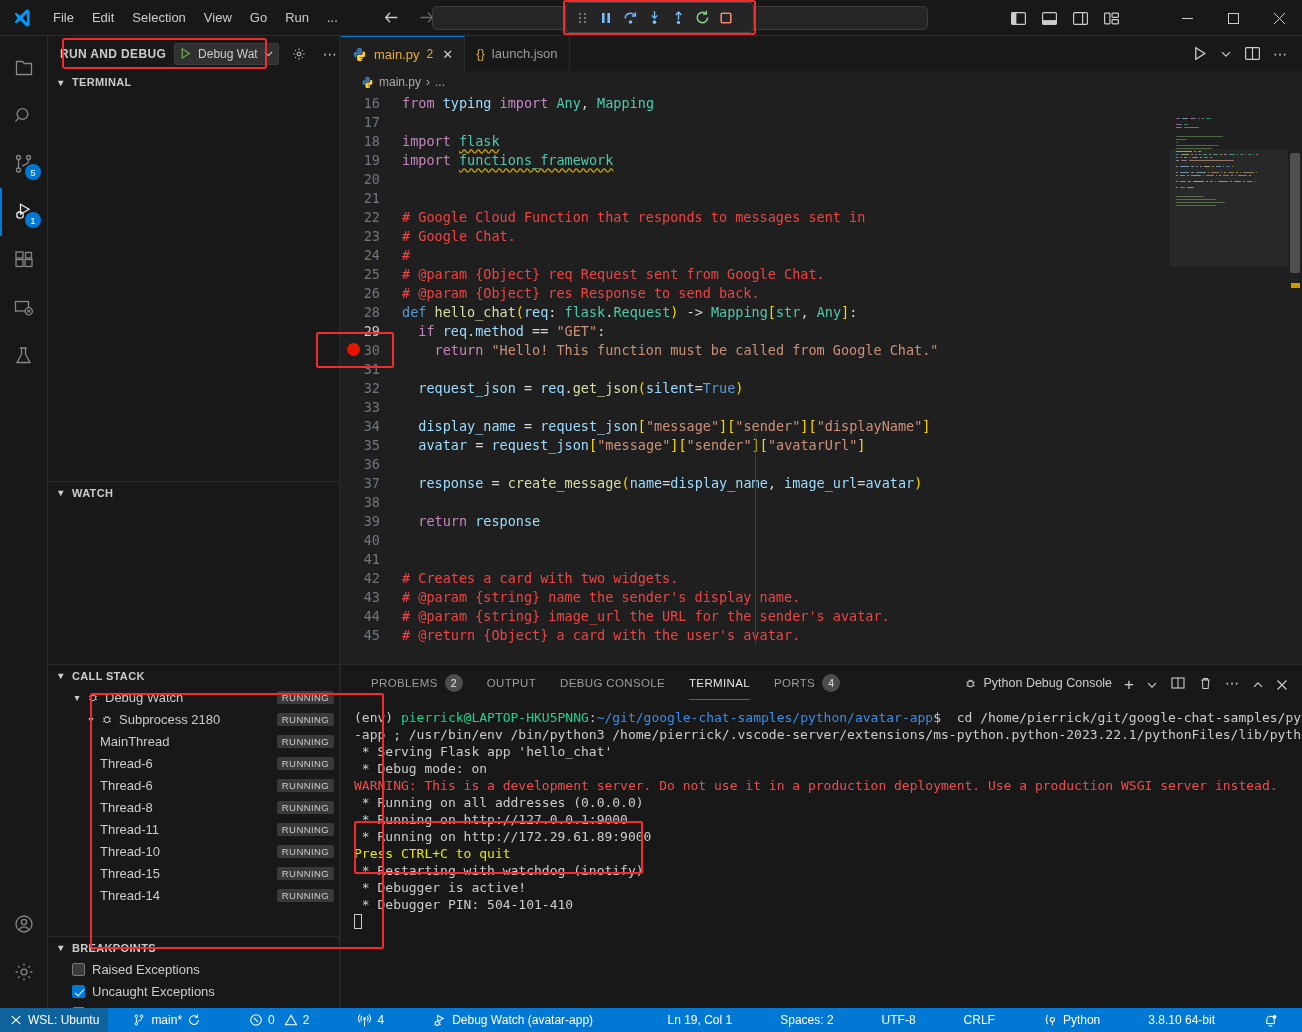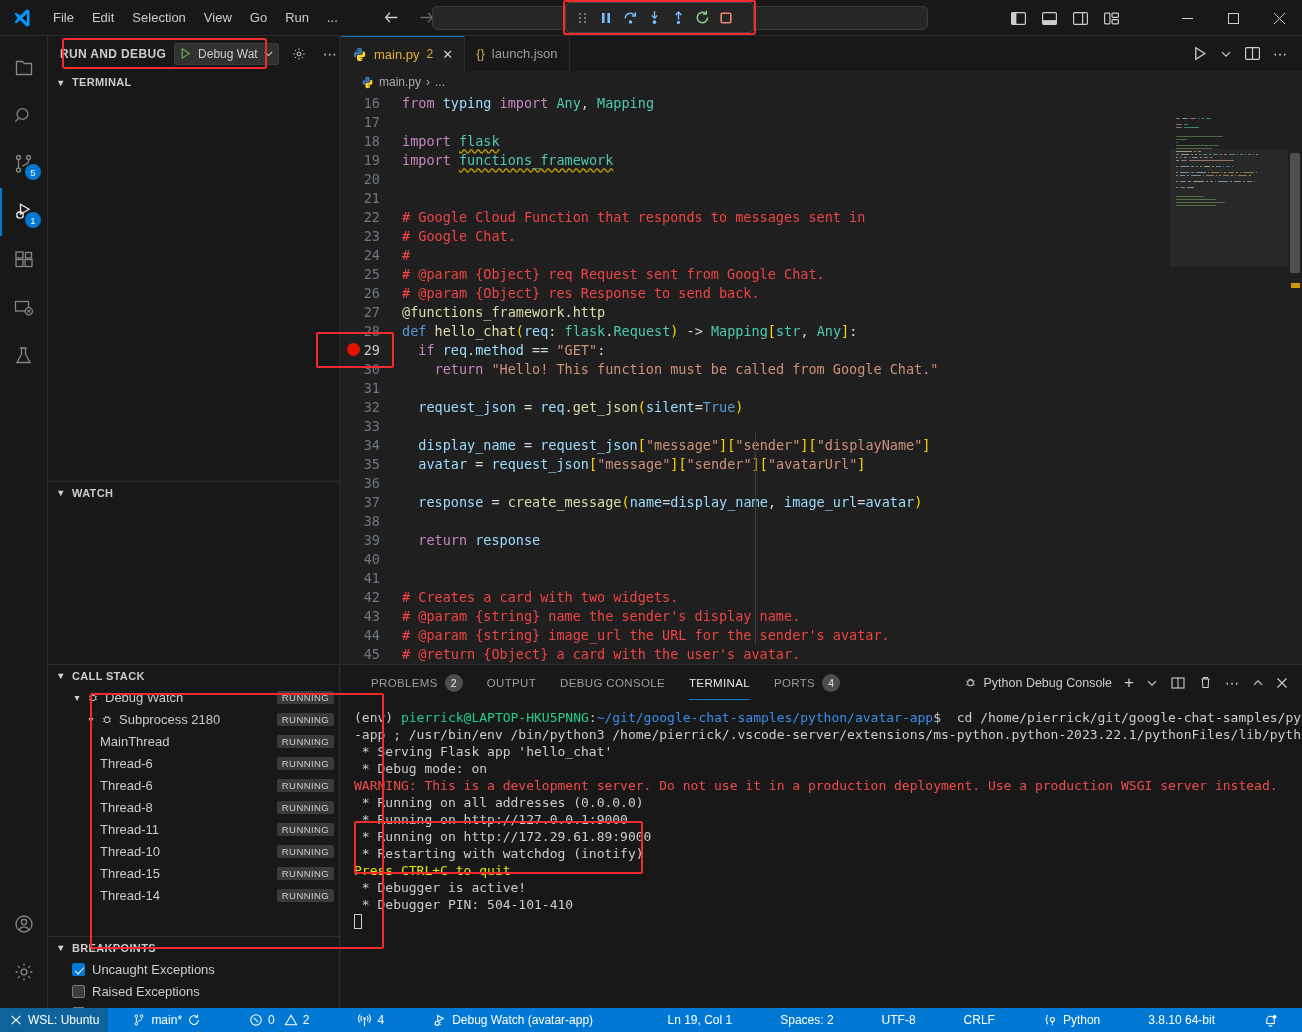--- a/index.html
+++ b/index.html
@@ -182,21 +182,21 @@
     font-size:11.5px; letter-spacing:.35px; color:#9d9d9d; text-transform:uppercase;
     position:relative;
   }
   .ptab.active { color:#e7e7e7; }
   .ptab.active::after { content:""; position:absolute; left:12px; right:12px; bottom:0; height:1px; background:#0078d4; }
   .ptab-badge {
     background:#4d4d4d; color:#e7e7e7; border-radius:9px; min-width:18px; height:18px;
     font-size:10.5px; display:flex; align-items:center; justify-content:center; padding:0 5px;
     letter-spacing:0;
   }
-  #panel-actions { margin-left:auto; display:flex; align-items:center; gap:12px; padding-right:14px; color:#cccccc; font-size:13px; }
+  #panel-actions { margin-left:auto; display:flex; align-items:flex-end; gap:12px; padding-right:14px; color:#cccccc; font-size:13px; }
   #terminal-title { display:flex; align-items:center; gap:6px; font-size:12.5px; color:#cccccc; }
   #terminal-body { position:absolute; left:0; top:35px; width:961px; height:309px; padding:10px 0 0 13px; overflow:hidden; }
   .tline { height:17px; font-size:13px; white-space:pre; font-family:"DejaVu Sans Mono","Liberation Mono", monospace; }
   .t-green { color:#23d18b; }
   .t-blue  { color:#3b8eea; }
   .t-white { color:#cccccc; }
   .t-red   { color:#f14c4c; }
   .t-yellow{ color:#e5e510; }
   #terminal-hl {
     position:absolute; left:354px; top:821px; width:289px; height:53px;
@@ -531,26 +531,26 @@
       <span class="cs-state">RUNNING</span>
     </div>
   </div>
 
   <div id="breakpoints-wrap">
     <div class="section-head">
       <span class="chev">▾</span>
       <span>BREAKPOINTS</span>
     </div>
     <div class="bp-row">
+      <span class="cbx"></span>
+      <span>Raised Exceptions</span>
+    </div>
+    <div class="bp-row">
       <span class="cbx on"></span>
       <span>Uncaught Exceptions</span>
-    </div>
-    <div class="bp-row">
-      <span class="cbx"></span>
-      <span>Raised Exceptions</span>
     </div>
     <div class="bp-row">
       <span class="cbx"></span>
       <span>User Uncaught Exceptions</span>
     </div>
     <div class="bp-row" style="padding-left:8px">
       <span class="bp-dot"></span>
       <span class="cbx on"></span>
       <span>main.py</span>
       <span class="bp-count">29</span>
@@ -616,21 +616,20 @@
         <div class="code-line"><span class="ln mono">17</span><span class="code-txt mono"></span></div>
         <div class="code-line"><span class="ln mono">18</span><span class="code-txt mono"><span class="k">import </span><span class="ty squig">flask</span></span></div>
         <div class="code-line"><span class="ln mono">19</span><span class="code-txt mono"><span class="k">import </span><span class="ty squig">functions_framework</span></span></div>
         <div class="code-line"><span class="ln mono">20</span><span class="code-txt mono"></span></div>
         <div class="code-line"><span class="ln mono">21</span><span class="code-txt mono"></span></div>
         <div class="code-line"><span class="ln mono">22</span><span class="code-txt mono"><span class="cm"># Google Cloud Function that responds to messages sent in</span></span></div>
         <div class="code-line"><span class="ln mono">23</span><span class="code-txt mono"><span class="cm"># Google Chat.</span></span></div>
         <div class="code-line"><span class="ln mono">24</span><span class="code-txt mono"><span class="cm">#</span></span></div>
         <div class="code-line"><span class="ln mono">25</span><span class="code-txt mono"><span class="cm"># @param {Object} req Request sent from Google Chat.</span></span></div>
         <div class="code-line"><span class="ln mono">26</span><span class="code-txt mono"><span class="cm"># @param {Object} res Response to send back.</span></span></div>
-        <div class="code-line"><span class="ln mono">27</span><span class="code-txt mono"><span class="fn">@functions_framework</span><span class="op">.</span><span class="fn">http</span></span></div>
         <div class="code-line"><span class="ln mono">28</span><span class="code-txt mono"><span class="kb">def </span><span class="fn">hello_chat</span><span class="br">(</span><span class="va">req</span><span class="op">: </span><span class="ty">flask</span><span class="op">.</span><span class="ty">Request</span><span class="br">)</span><span class="op"> -&gt; </span><span class="ty">Mapping</span><span class="br">[</span><span class="ty">str</span><span class="op">, </span><span class="ty">Any</span><span class="br">]</span><span class="op">:</span></span></div>
         <div class="code-line"><span class="ln mono cur">29</span><span class="code-txt mono"><span class="op">  </span><span class="k">if </span><span class="va">req</span><span class="op">.</span><span class="va">method </span><span class="op">== </span><span class="st">"GET"</span><span class="op">:</span></span></div>
         <div class="code-line"><span class="ln mono">30</span><span class="code-txt mono"><span class="op">    </span><span class="k">return </span><span class="st">"Hello! This function must be called from Google Chat."</span></span></div>
         <div class="code-line"><span class="ln mono">31</span><span class="code-txt mono"></span></div>
         <div class="code-line"><span class="ln mono">32</span><span class="code-txt mono"><span class="op">  </span><span class="va">request_json</span><span class="op"> = </span><span class="va">req</span><span class="op">.</span><span class="fn">get_json</span><span class="br">(</span><span class="va">silent</span><span class="op">=</span><span class="kb">True</span><span class="br">)</span></span></div>
         <div class="code-line"><span class="ln mono">33</span><span class="code-txt mono"></span></div>
         <div class="code-line"><span class="ln mono">34</span><span class="code-txt mono"><span class="op">  </span><span class="va">display_name</span><span class="op"> = </span><span class="va">request_json</span><span class="br">[</span><span class="st">"message"</span><span class="br">]</span><span class="br">[</span><span class="st">"sender"</span><span class="br">]</span><span class="br">[</span><span class="st">"displayName"</span><span class="br">]</span></span></div>
         <div class="code-line"><span class="ln mono">35</span><span class="code-txt mono"><span class="op">  </span><span class="va">avatar</span><span class="op"> = </span><span class="va">request_json</span><span class="br">[</span><span class="st">"message"</span><span class="br">]</span><span class="br">[</span><span class="st">"sender"</span><span class="br">]</span><span class="br">[</span><span class="st">"avatarUrl"</span><span class="br">]</span></span></div>
         <div class="code-line"><span class="ln mono">36</span><span class="code-txt mono"></span></div>
         <div class="code-line"><span class="ln mono">37</span><span class="code-txt mono"><span class="op">  </span><span class="va">response</span><span class="op"> = </span><span class="fn">create_message</span><span class="br">(</span><span class="va">name</span><span class="op">=</span><span class="va">display_name</span><span class="op">, </span><span class="va">image_url</span><span class="op">=</span><span class="va">avatar</span><span class="br">)</span></span></div>
@@ -882,22 +881,22 @@
   <div id="terminal-body">
     <div id="terminal-lines">
         <div class="tline"><span class="t-white">(env) </span><span class="t-green">pierrick@LAPTOP-HKU5PNNG</span><span class="t-white">:</span><span class="t-blue">~/git/google-chat-samples/python/avatar-app</span><span class="t-white">$  cd /home/pierrick/git/google-chat-samples/python/avatar</span></div>
         <div class="tline"><span class="t-white">-app ; /usr/bin/env /bin/python3 /home/pierrick/.vscode-server/extensions/ms-python.python-2023.22.1/pythonFiles/lib/python/debugpy/</span></div>
         <div class="tline"><span class="t-white"> * Serving Flask app 'hello_chat'</span></div>
         <div class="tline"><span class="t-white"> * Debug mode: on</span></div>
         <div class="tline"><span class="t-red">WARNING: This is a development server. Do not use it in a production deployment. Use a production WSGI server instead.</span></div>
         <div class="tline"><span class="t-white"> * Running on all addresses (0.0.0.0)</span></div>
         <div class="tline"><span class="t-white"> * Running on http://127.0.0.1:9000</span></div>
         <div class="tline"><span class="t-white"> * Running on http://172.29.61.89:9000</span></div>
+        <div class="tline"><span class="t-yellow">Press CTRL+C to quit</span></div>
         <div class="tline"><span class="t-white"> * Restarting with watchdog (inotify)</span></div>
-        <div class="tline"><span class="t-yellow">Press CTRL+C to quit</span></div>
         <div class="tline"><span class="t-white"> * Debugger is active!</span></div>
         <div class="tline"><span class="t-white"> * Debugger PIN: 504-101-410</span></div>
       </div>
     <div class="tline"><span id="term-cursor"></span></div>
   </div>
 </div>
 <div id="terminal-hl"></div>
 
 <div id="statusbar">
   <div class="sb-item" id="sb-remote">

